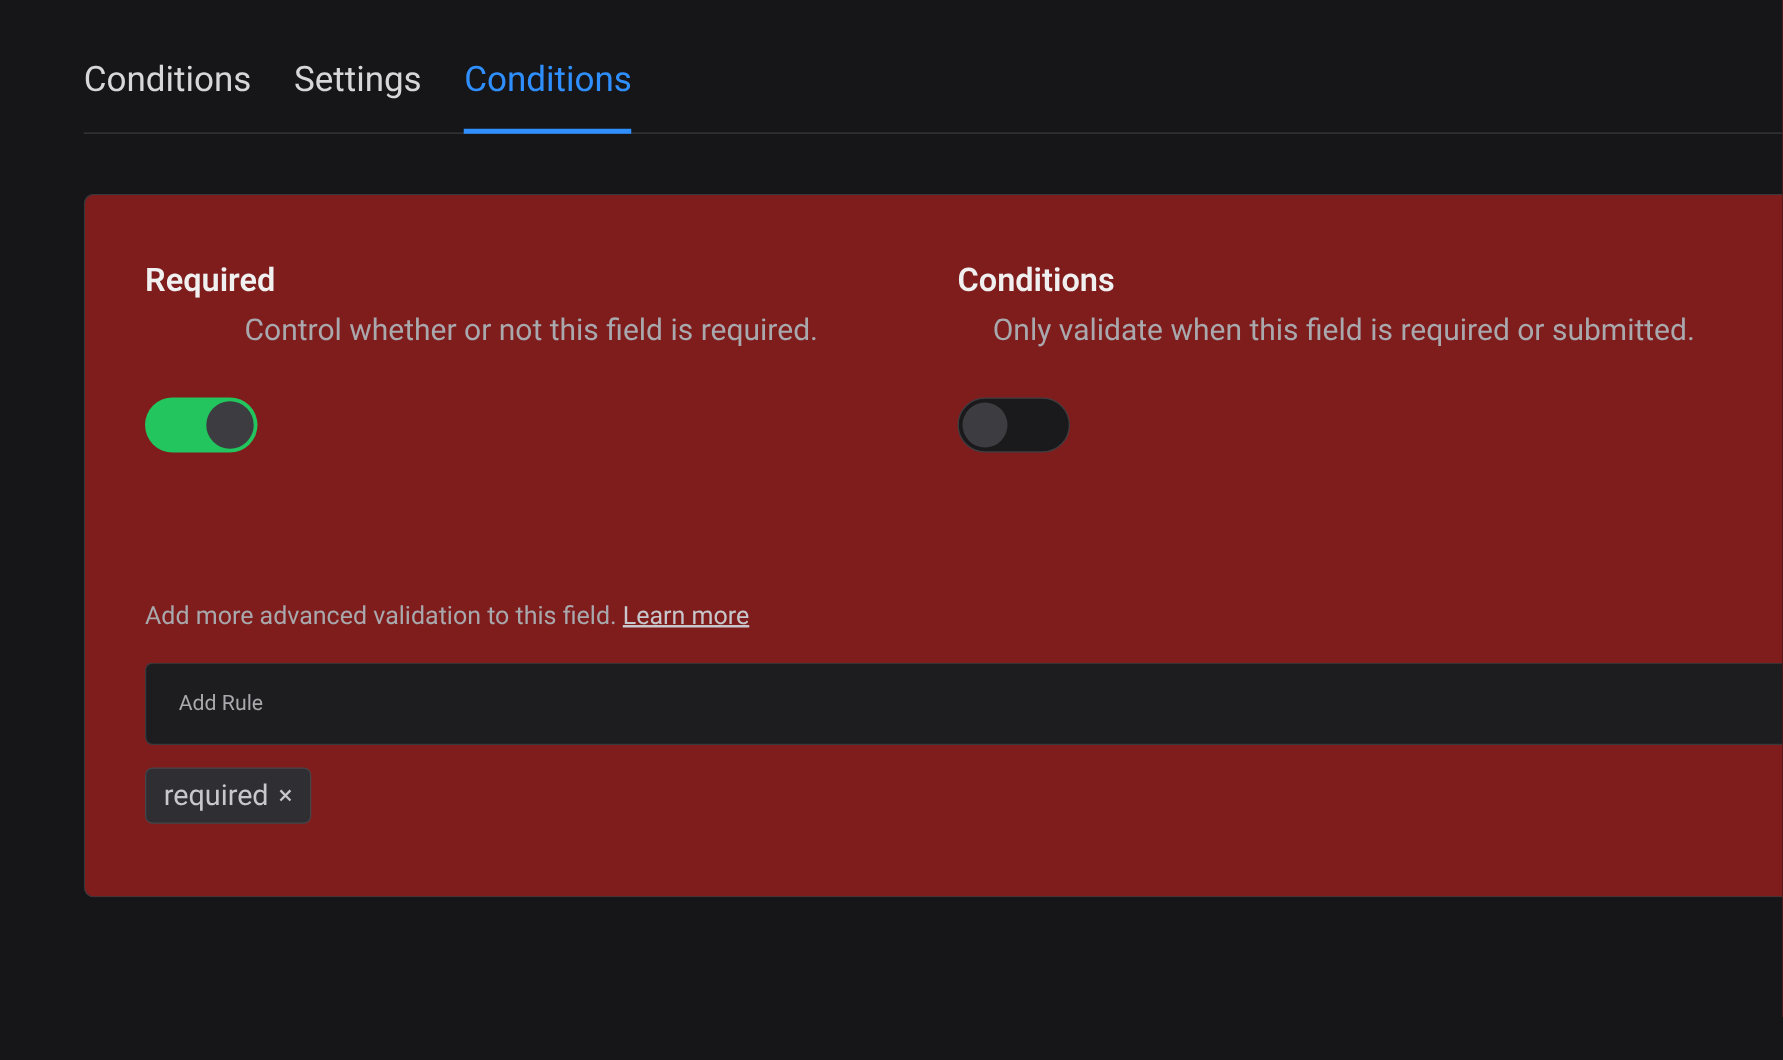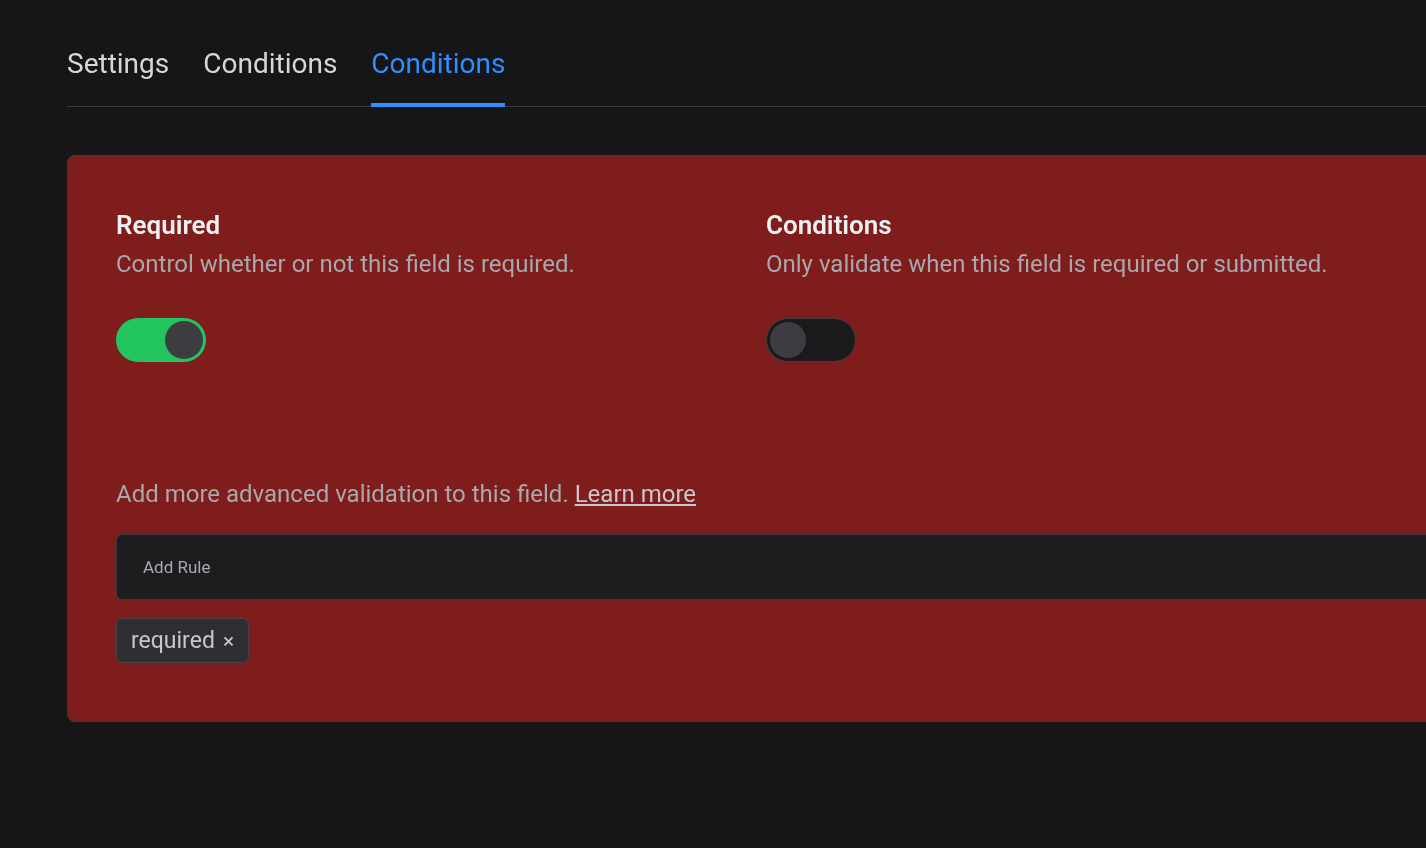--- a/index.html
+++ b/index.html
@@ -63,20 +63,21 @@
     .section-title {
       font-size: 26px;
       font-weight: 600;
       color: #f0f0f0;
       margin-bottom: 6px;
     }
     .section-desc {
       font-size: 24px;
       color: #a8a8ad;
       line-height: 1.5;
+      text-align: center;
     }
     .toggle {
       margin-top: 36px;
       width: 90px;
       height: 44px;
       border-radius: 22px;
       position: relative;
       cursor: pointer;
     }
     .toggle .knob {
@@ -100,21 +101,21 @@
     .toggle.off .knob {
       left: 3px;
       width: 36px;
       height: 36px;
       top: 3px;
     }
     .rules-section {
       margin-top: 118px;
     }
     .rules-desc {
-      font-size: 24px;
+      font-size: 20px;
       color: #a8a8ad;
     }
     .learn-more {
       color: #c8c8cc;
       text-decoration: underline;
       cursor: pointer;
     }
     .add-rule {
       margin-top: 26px;
       background: #1d1d20;
@@ -146,22 +147,22 @@
       font-size: 21px;
       color: #c8c8cc;
       cursor: pointer;
     }
   </style>
 </head>
 <body>
 
 <div class="outer">
   <div class="tabs">
+    <div class="tab">Conditions</div>
     <div class="tab">Settings</div>
-    <div class="tab">Conditions</div>
     <div class="tab active">Conditions</div>
   </div>
 
   <div class="panel">
     <div class="row">
       <div class="col">
         <div class="section-title">Required</div>
         <div class="section-desc">Control whether or not this field is required.</div>
         <div class="toggle on">
           <div class="knob"></div>

